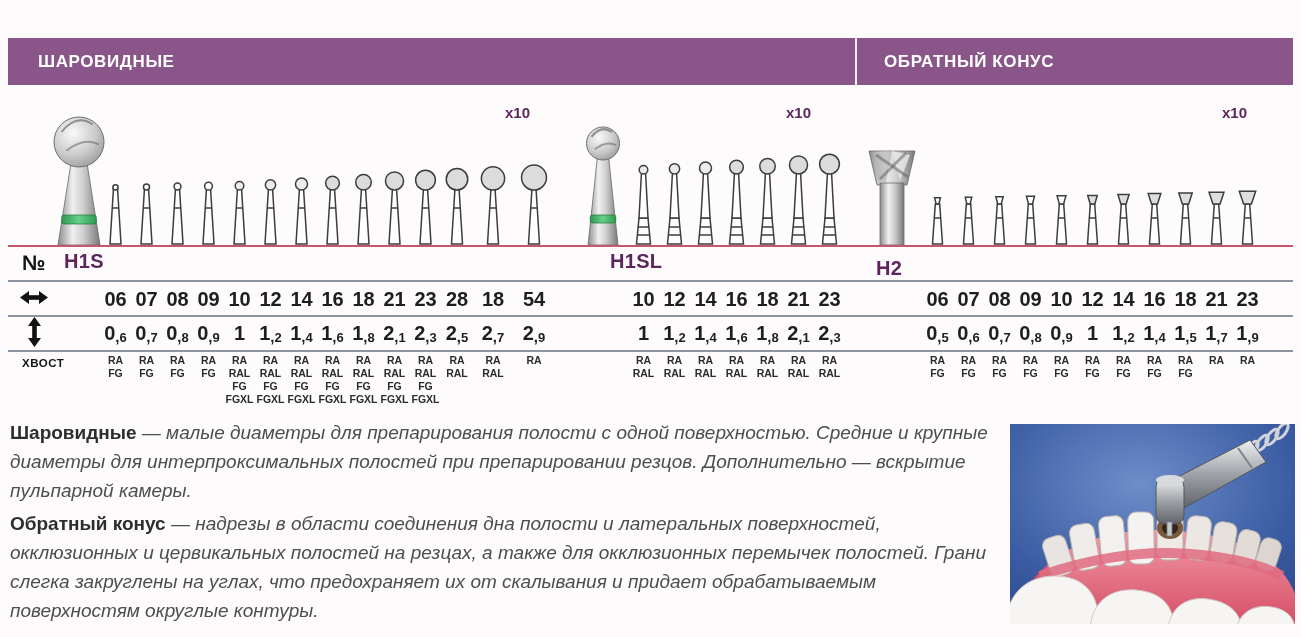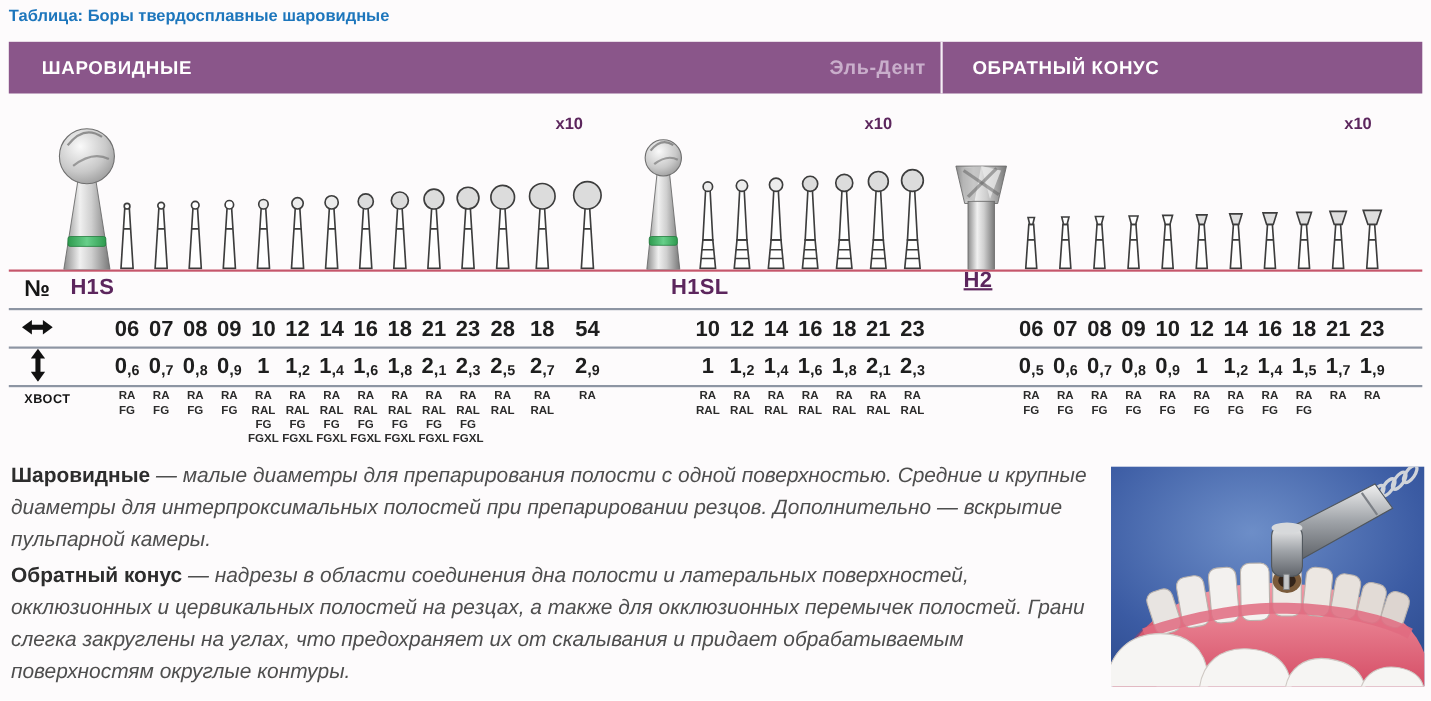--- a/index.html
+++ b/index.html
@@ -28,25 +28,23 @@
   .photo-bur{position:absolute;}
   .desc{position:absolute;left:10px;width:992px;font-size:19px;line-height:29px;font-style:italic;color:#4e4e4e;margin:0;}
   .desc b{font-style:normal;color:#2d2d2d;}
   .photo{position:absolute;left:1010px;top:424px;width:285px;height:200px;}
 </style>
 </head>
 <body>
 
 <div class="sheet">
 
-  <div class="title">Таблица: Боры твердосплавные шаровидные</div>
 
   <div class="bar">
     <span class="lbl" id="hdr-left">ШАРОВИДНЫЕ</span>
-    <span class="brand">Эль-Дент</span>
     <span class="vdiv"></span>
     <span class="lbl" id="hdr-right">ОБРАТНЫЙ КОНУС</span>
   </div>
 
   <div class="redline"></div>
   <div class="gline" style="top:280px;"></div>
   <div class="gline" style="top:315px;"></div>
   <div class="gline" style="top:350px;"></div>
 
   <div class="rowlab" id="lab-num">№</div>
@@ -597,21 +595,21 @@
           </linearGradient>
         </defs>
         <polygon points="3,4 49,4 41,38 11,38" fill="url(#m2)" stroke="#6a6a6a" stroke-width="0.8"></polygon>
       <polygon points="8,6 26,4 20,36 12,34" fill="#b5b5b5" opacity="0.7"></polygon>
       <polygon points="26,4 44,8 34,34" fill="#e8e8e8" opacity="0.8"></polygon>
       <line x1="10" y1="8" x2="42" y2="30" stroke="#5f5f5f" stroke-width="3" opacity="0.5"></line>
       <line x1="40" y1="6" x2="14" y2="32" stroke="#5f5f5f" stroke-width="3" opacity="0.5"></line>
       <rect x="14" y="36" width="24" height="62" fill="url(#m2)" stroke="#6a6a6a" stroke-width="0.8"></rect>
       </svg></div>
     <span class="x10" style="left: 1222px;">x10</span>
-    <span class="code" style="left: 876px; top: 244px; text-decoration: underline;">H2</span>
+    <span class="code" style="left: 876px; top: 257px;">H2</span>
     <div class="cells" style="left: 922px; top: 284px;">
       <div class="numcell" style="width: 31px;">06</div>
       <div class="numcell" style="width: 31px;">07</div>
       <div class="numcell" style="width: 31px;">08</div>
       <div class="numcell" style="width: 31px;">09</div>
       <div class="numcell" style="width: 31px;">10</div>
       <div class="numcell" style="width: 31px;">12</div>
       <div class="numcell" style="width: 31px;">14</div>
       <div class="numcell" style="width: 31px;">16</div>
       <div class="numcell" style="width: 31px;">18</div>

